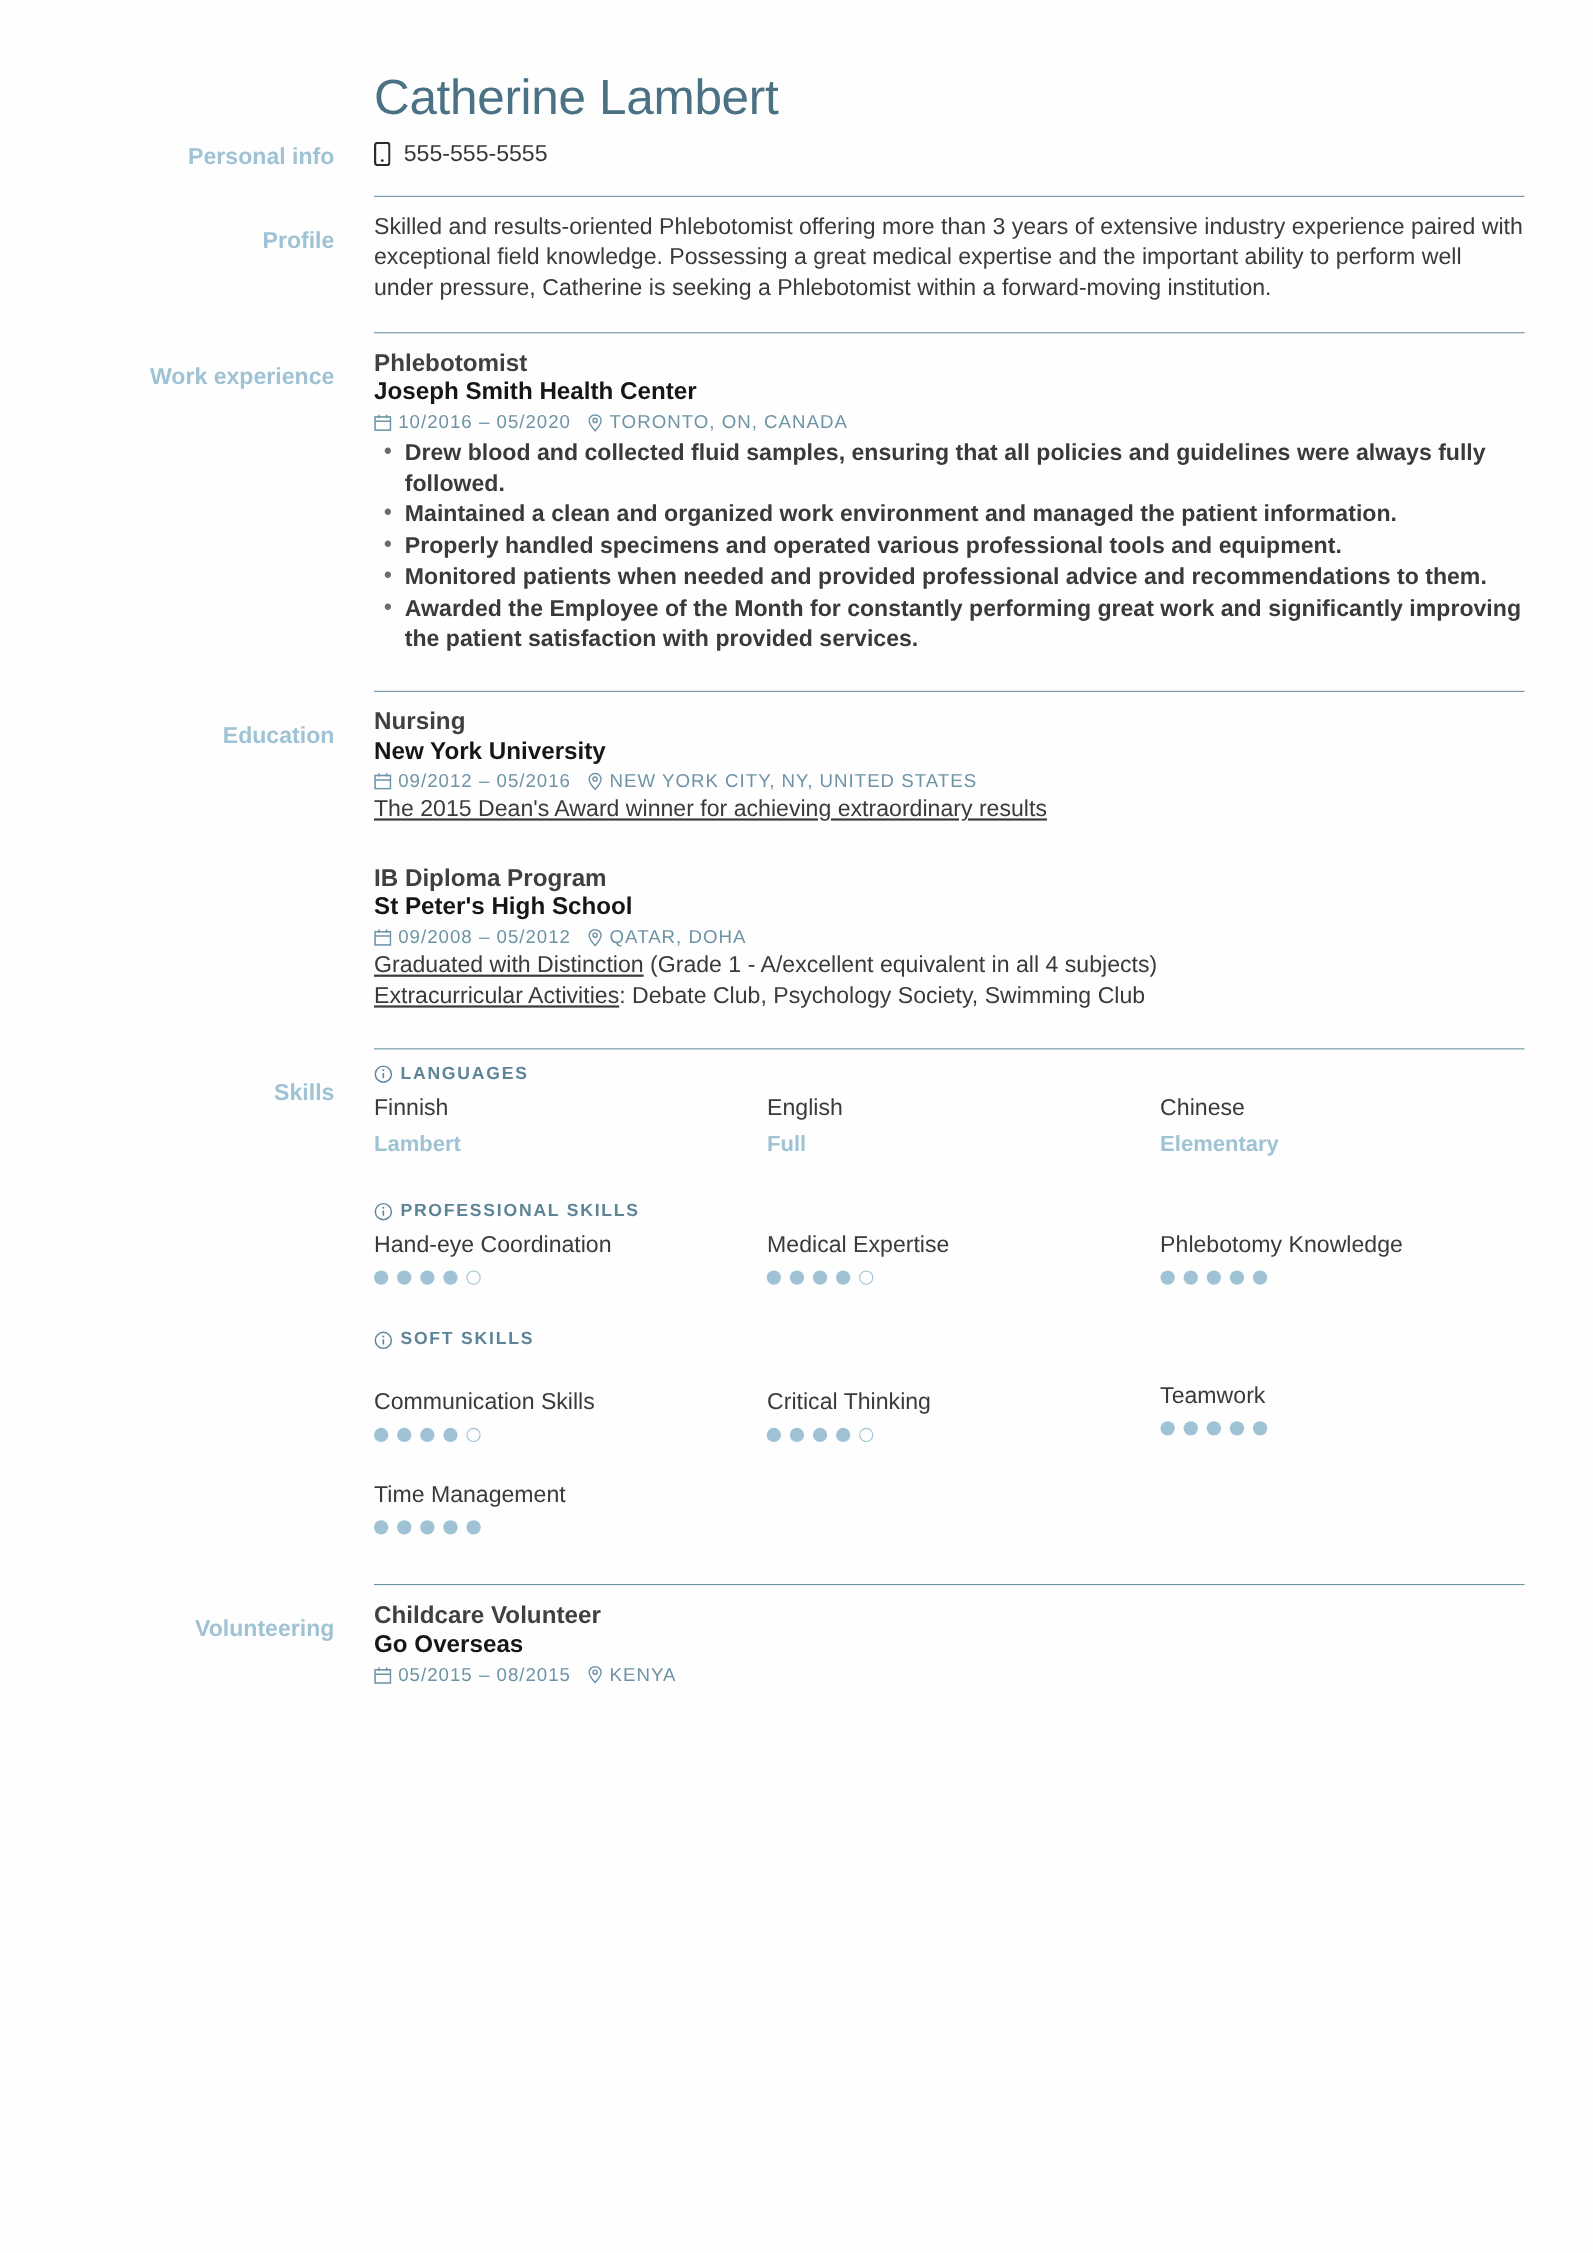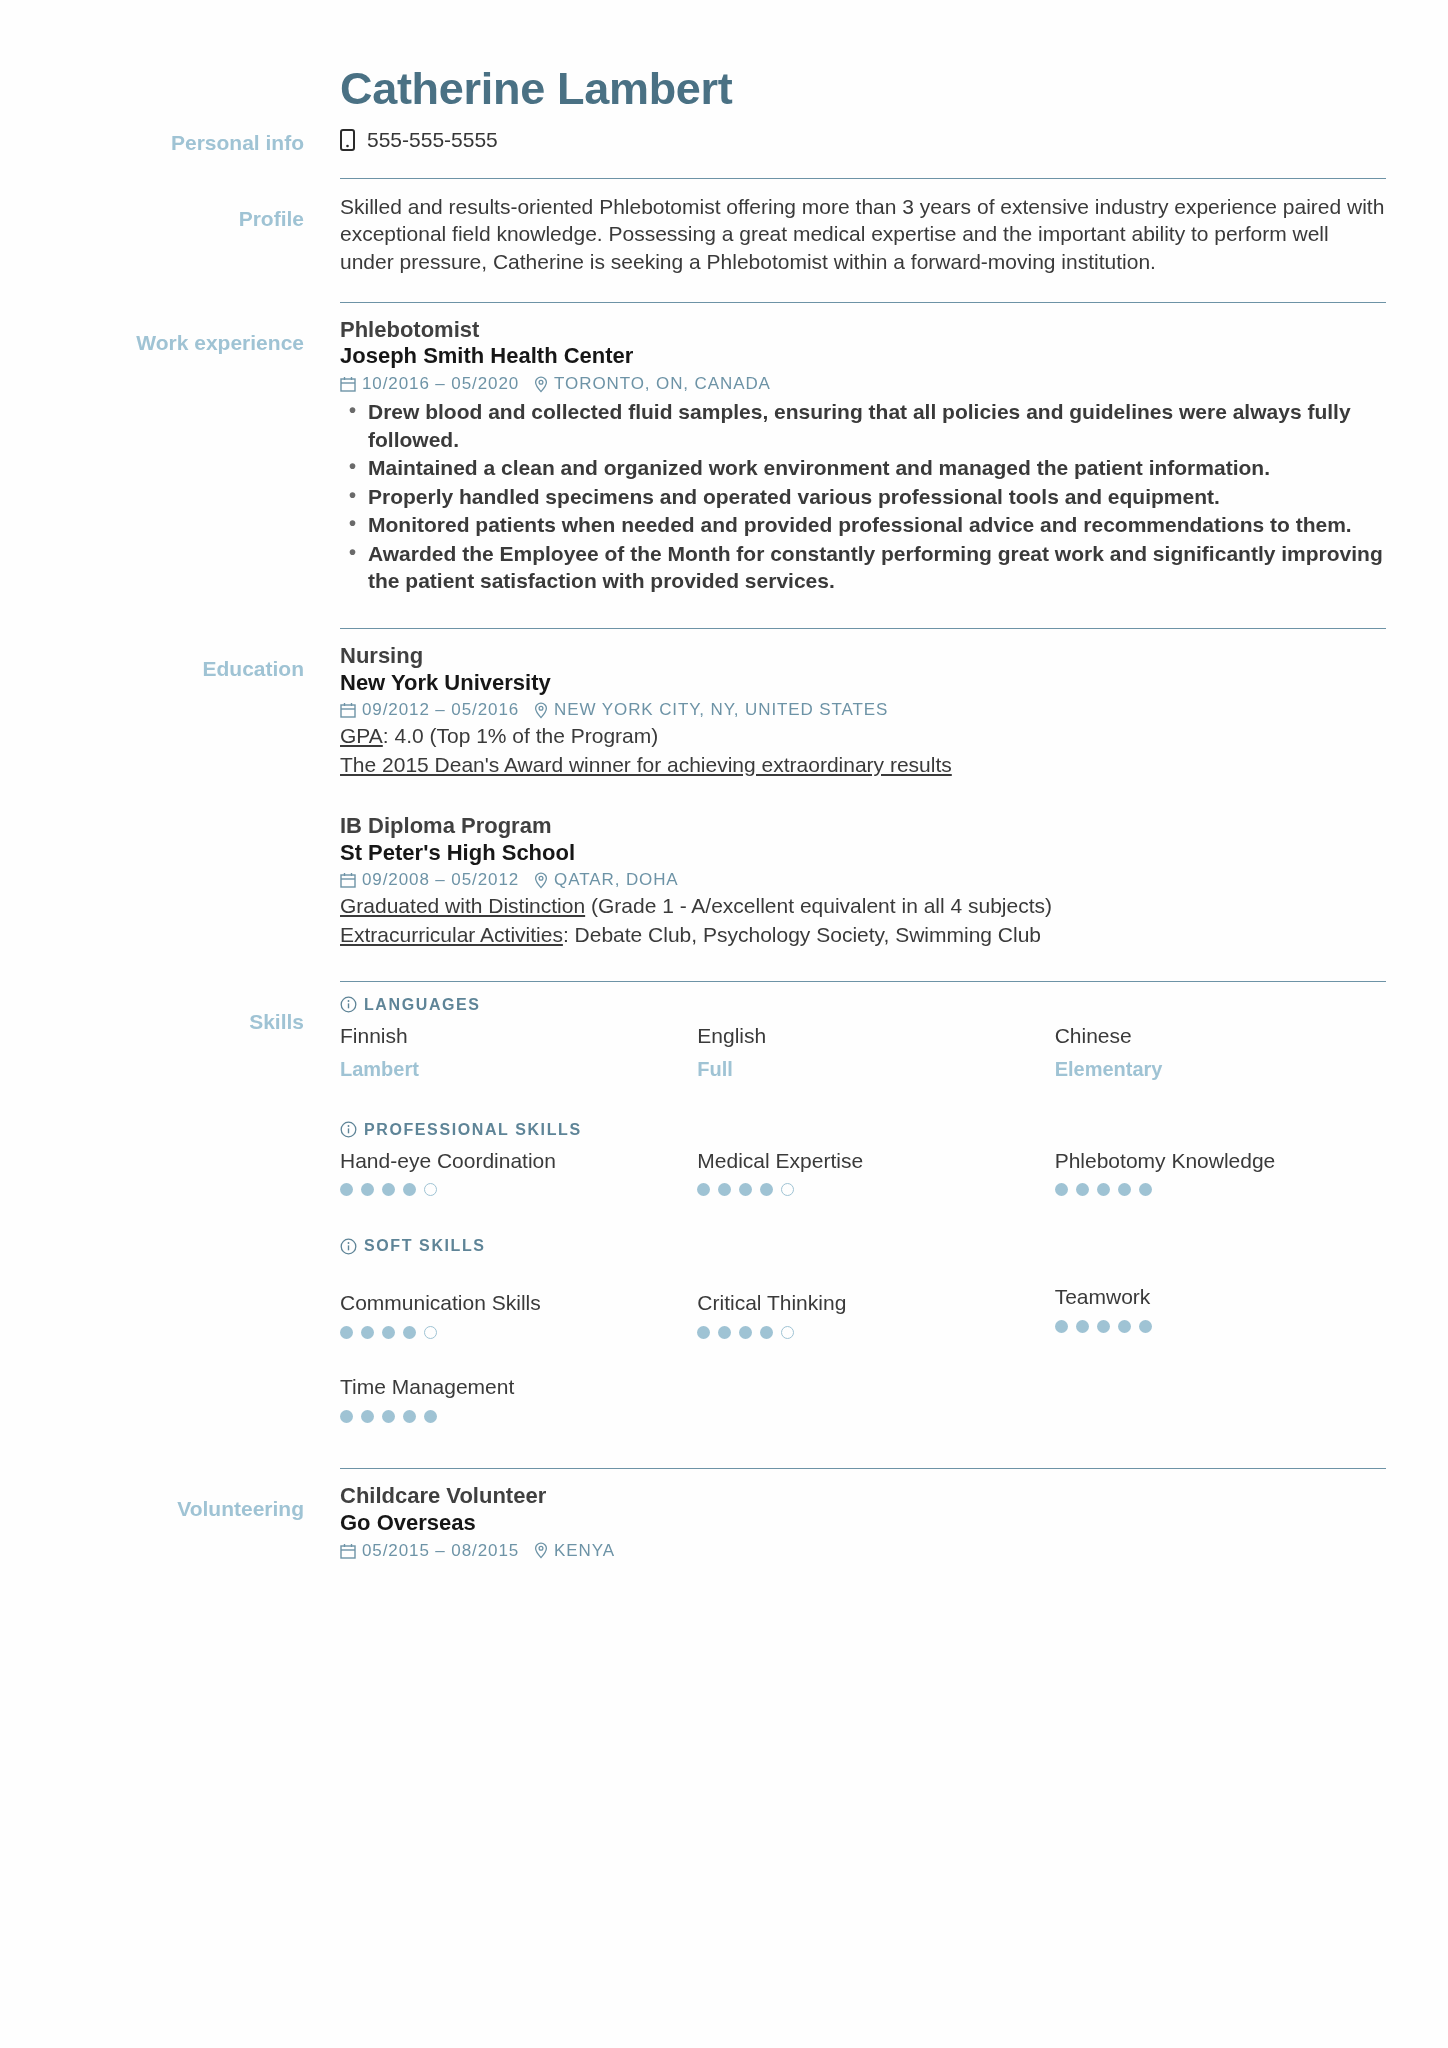--- a/index.html
+++ b/index.html
@@ -22,21 +22,21 @@
 
   
   .header-row {
     display: flex;
     margin-bottom: 10px;
   }
   .header-label-col { width: 278px; }
   .name {
     color: #4a7184;
     font-size: 45px;
-    font-weight: bold;
+    font-weight: normal;
     letter-spacing: -0.3px;
     line-height: 1.1;
     padding-top: 6px;
   }
 
   
   .section {
     display: flex;
     width: 100%;
   }
@@ -311,23 +311,20 @@
               <span class="meta-ico">
                 <svg width="14" height="17" viewBox="0 0 14 17">
                   <path d="M7 1.2 C3.9 1.2 1.6 3.5 1.6 6.3 C1.6 9.8 7 15.6 7 15.6 C7 15.6 12.4 9.8 12.4 6.3 C12.4 3.5 10.1 1.2 7 1.2 Z" fill="none" stroke="#6d93a6" stroke-width="1.3"></path>
                   <circle cx="7" cy="6.2" r="1.9" fill="none" stroke="#6d93a6" stroke-width="1.3"></circle>
                 </svg>
               </span>
               <span>NEW YORK CITY, NY, UNITED STATES</span>
             </span>
           </div>
           <div class="edu-line">
-            <span class="u">GPA</span><span>: 4.0 (Top 1% of the Program)</span>
-          </div>
-          <div class="edu-line">
             <span class="u">The 2015 Dean's Award winner for achieving extraordinary results</span><span></span>
           </div>
         </div>
 
         <div class="entry-gap"></div>
 
         <div class="entry">
           <div class="entry-title">IB Diploma Program</div>
           <div class="entry-sub">St Peter's High School</div>
           <div class="entry-meta">

